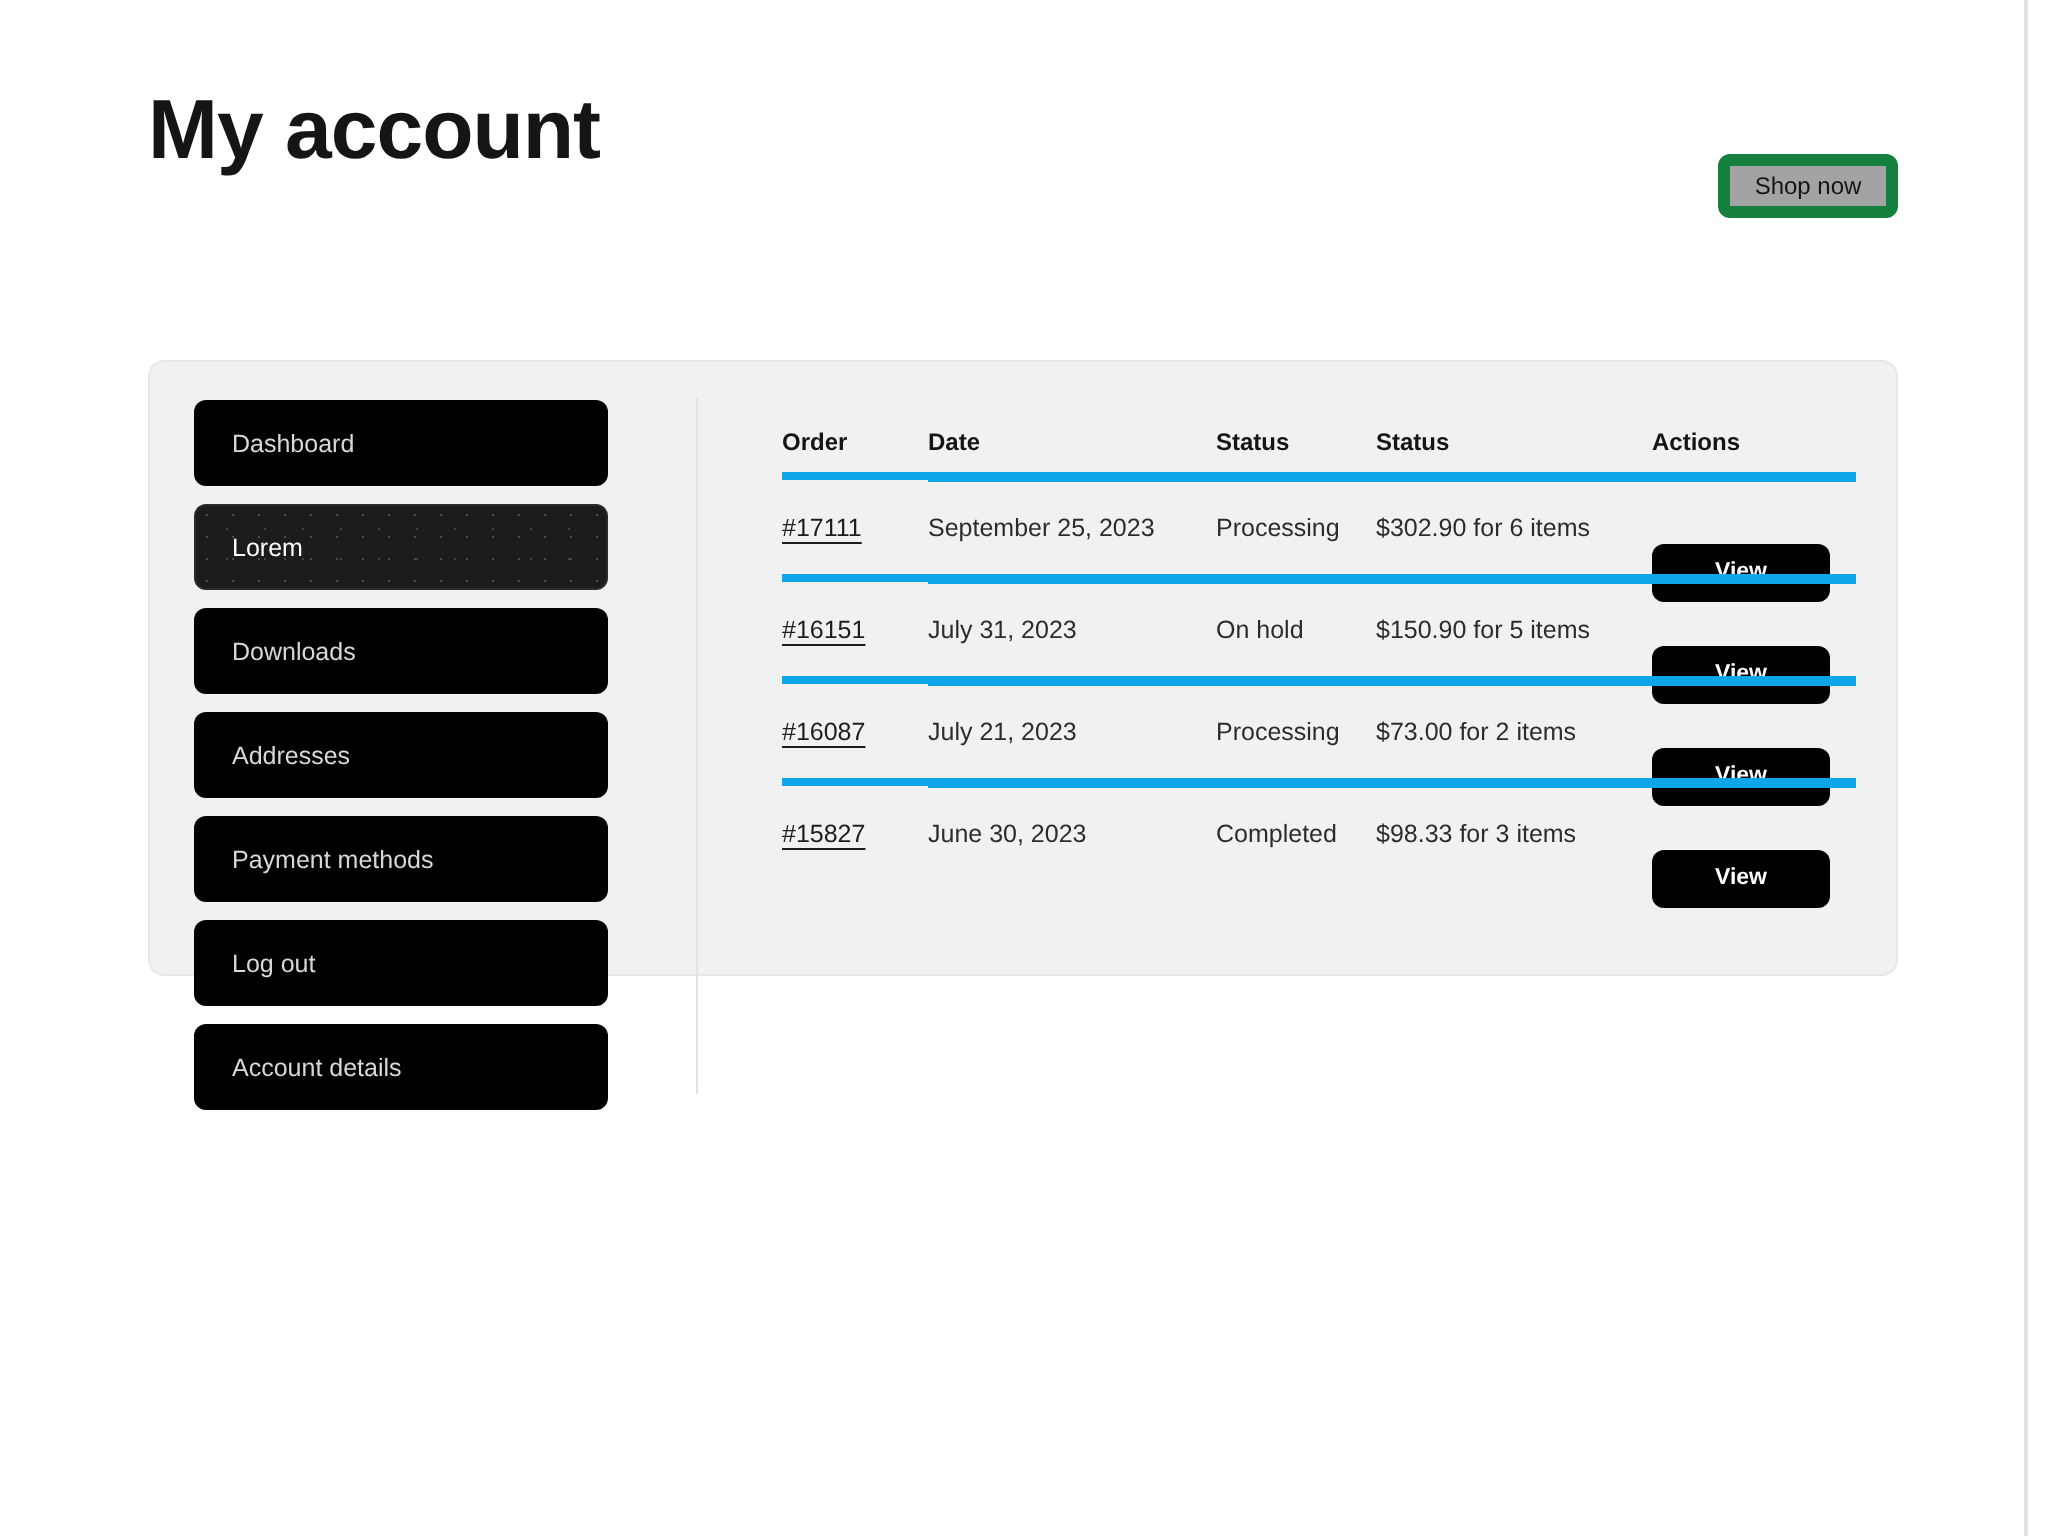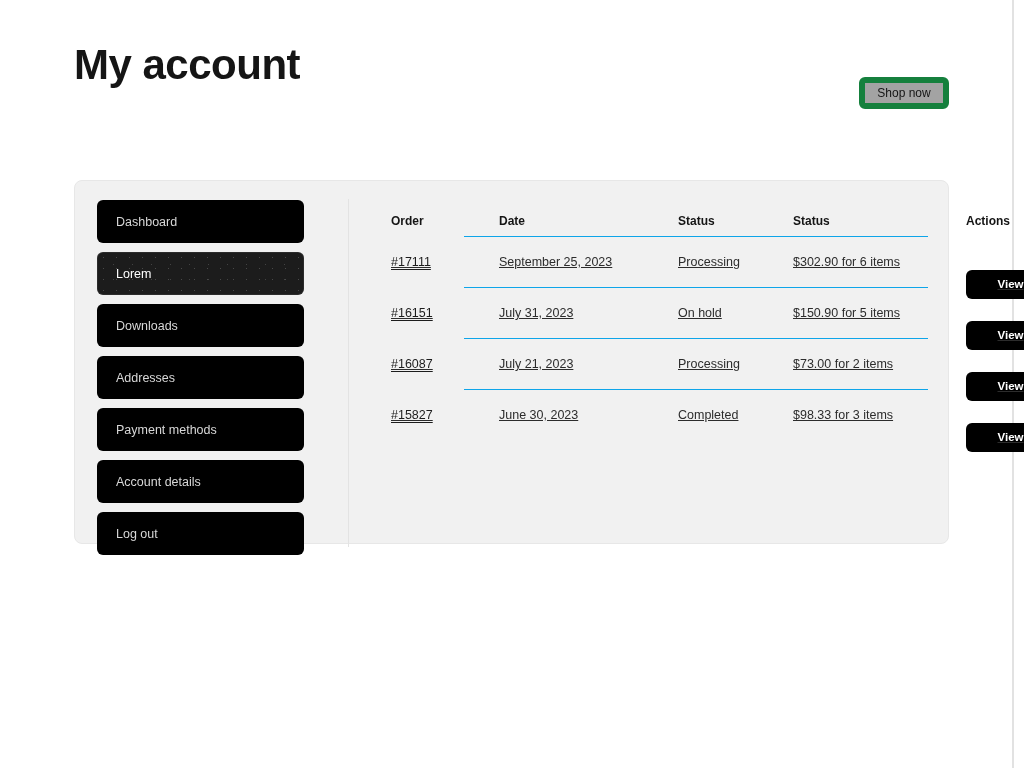--- a/index.html
+++ b/index.html
@@ -70,21 +70,21 @@
     justify-content: center;
     cursor: pointer;
   }
 
   
   .account-card {
     position: absolute;
     left: 74px;
     top: 180px;
     width: 875px;
-    height: 364px;
+    height: 308px;
     background: #f1f1f1;
     border: 1px solid #e7e7e7;
     border-radius: 8px;
   }
 
   .card-divider {
     position: absolute;
     left: 273px;
     top: 18px;
     width: 1px;
@@ -135,35 +135,33 @@
     left: 316px;
     top: 24px;
     width: 537px;
   }
 
   .orders-row {
     position: relative;
     display: flex;
     align-items: center;
     height: 51px;
-    gap: 35px;
   }
 
   .orders-header {
     height: 31px;
     font-weight: 700;
     font-size: 12px;
     color: #151515;
   }
 
   .orders-body-row {
-    border-top: 1px solid #0ea5e9;
+    border-top: 5px solid #0ea5e9;
     font-size: 12.5px;
     color: #2c2c2c;
-    text-decoration: underline;
   }
 
   
   .orders-body-row::before {
     content: "";
     position: absolute;
     left: 0;
     top: -1px;
     width: 73px;
     height: 1px;
@@ -227,24 +225,24 @@
       <div class="nav-item">
         <span>Downloads</span>
       </div>
       <div class="nav-item">
         <span>Addresses</span>
       </div>
       <div class="nav-item">
         <span>Payment methods</span>
       </div>
       <div class="nav-item">
+        <span>Log out</span>
+      </div>
+      <div class="nav-item">
         <span>Account details</span>
-      </div>
-      <div class="nav-item">
-        <span>Log out</span>
       </div>
     </nav>
 
     <div class="orders-table">
 
       <div class="orders-row orders-header">
         <div class="col-order">Order</div>
         <div class="col-date">Date</div>
         <div class="col-status">Status</div>
         <div class="col-total">Status</div>

